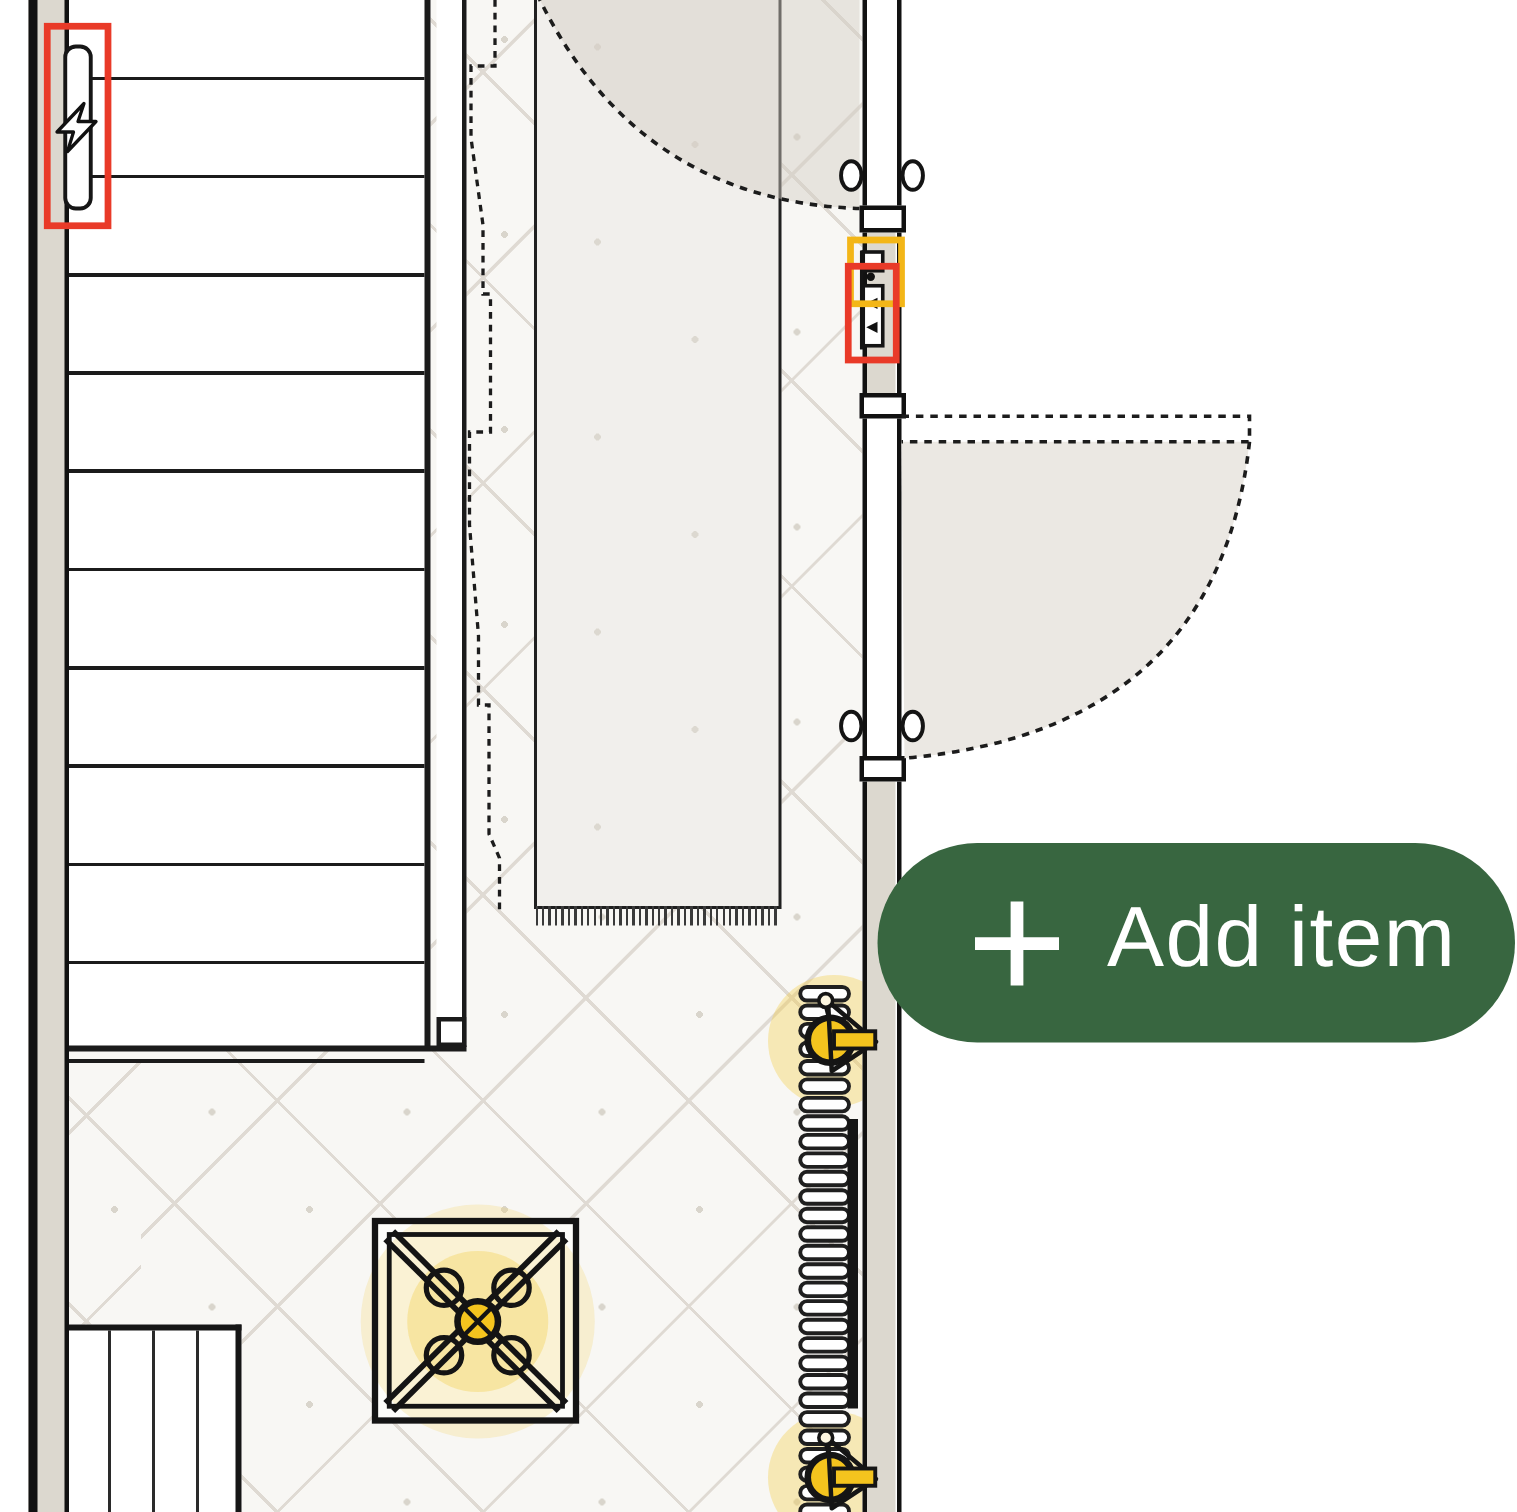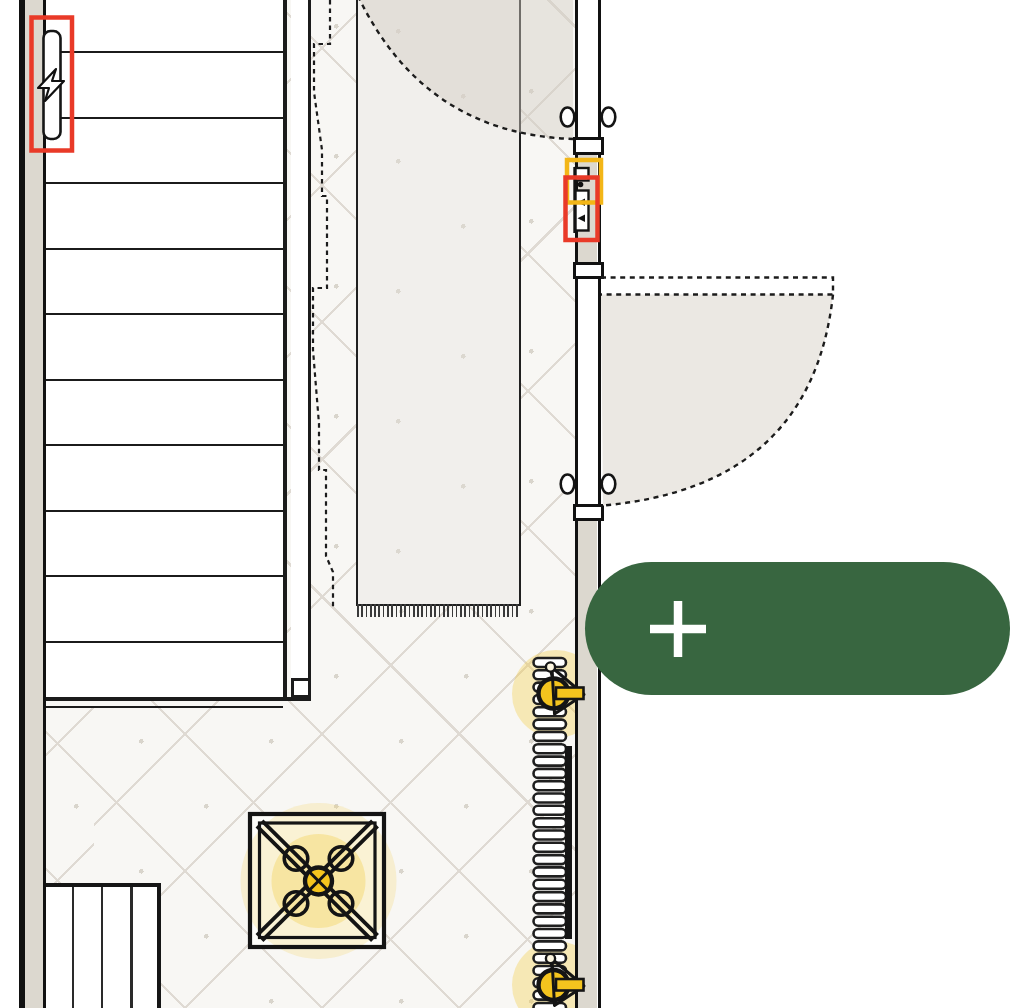--- a/index.html
+++ b/index.html
@@ -250,15 +250,16 @@
         <line x1="327.5" y1="872" x2="309.5" y2="890"></line>
       </g>
     </g>
   </svg>
 
   <button class="add-item-btn">
     <svg class="plus" width="62" height="62" viewBox="0 0 62 62">
       <line x1="31" y1="3" x2="31" y2="59" stroke="#fff" stroke-width="8.5"></line>
       <line x1="3" y1="31" x2="59" y2="31" stroke="#fff" stroke-width="8.5"></line>
     </svg>
+    <span class="label">Add item</span>
   </button>
 
 </div>
 
 </body></html>

